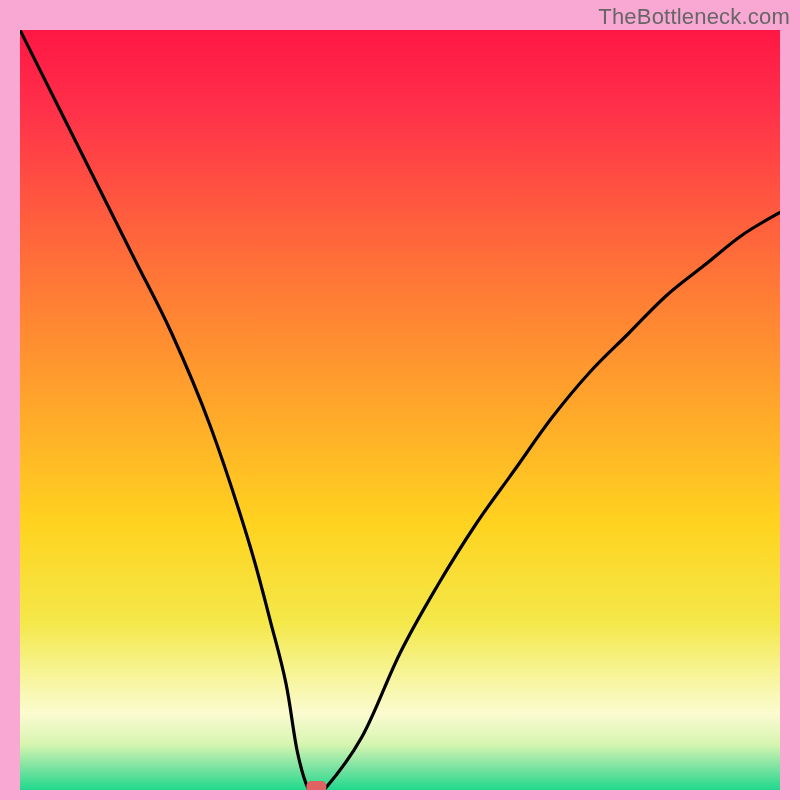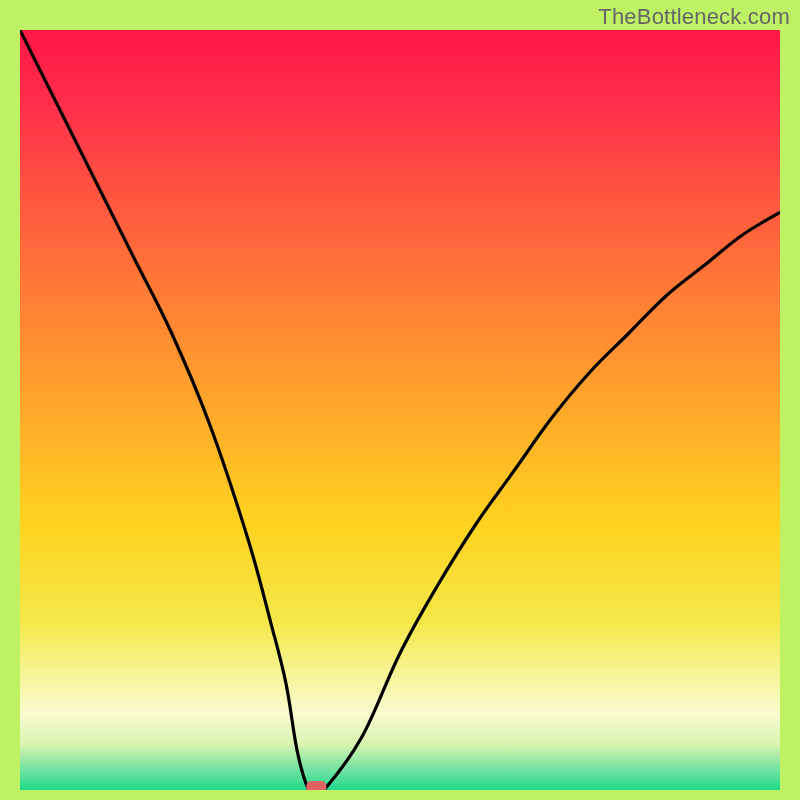--- a/index.html
+++ b/index.html
@@ -8,21 +8,21 @@
     width: 800px;
     height: 800px;
     background: #000;
     overflow: hidden;
     font-family: Arial, Helvetica, sans-serif;
   }
   .frame {
     position: relative;
     width: 800px;
     height: 800px;
-    background: #bef264;
+    background: #f9a8d4;
   }
   .watermark {
     position: absolute;
     top: 4px;
     right: 10px;
     color: #666;
     font-size: 22px;
     font-weight: 500;
     letter-spacing: 0.2px;
     z-index: 10;

